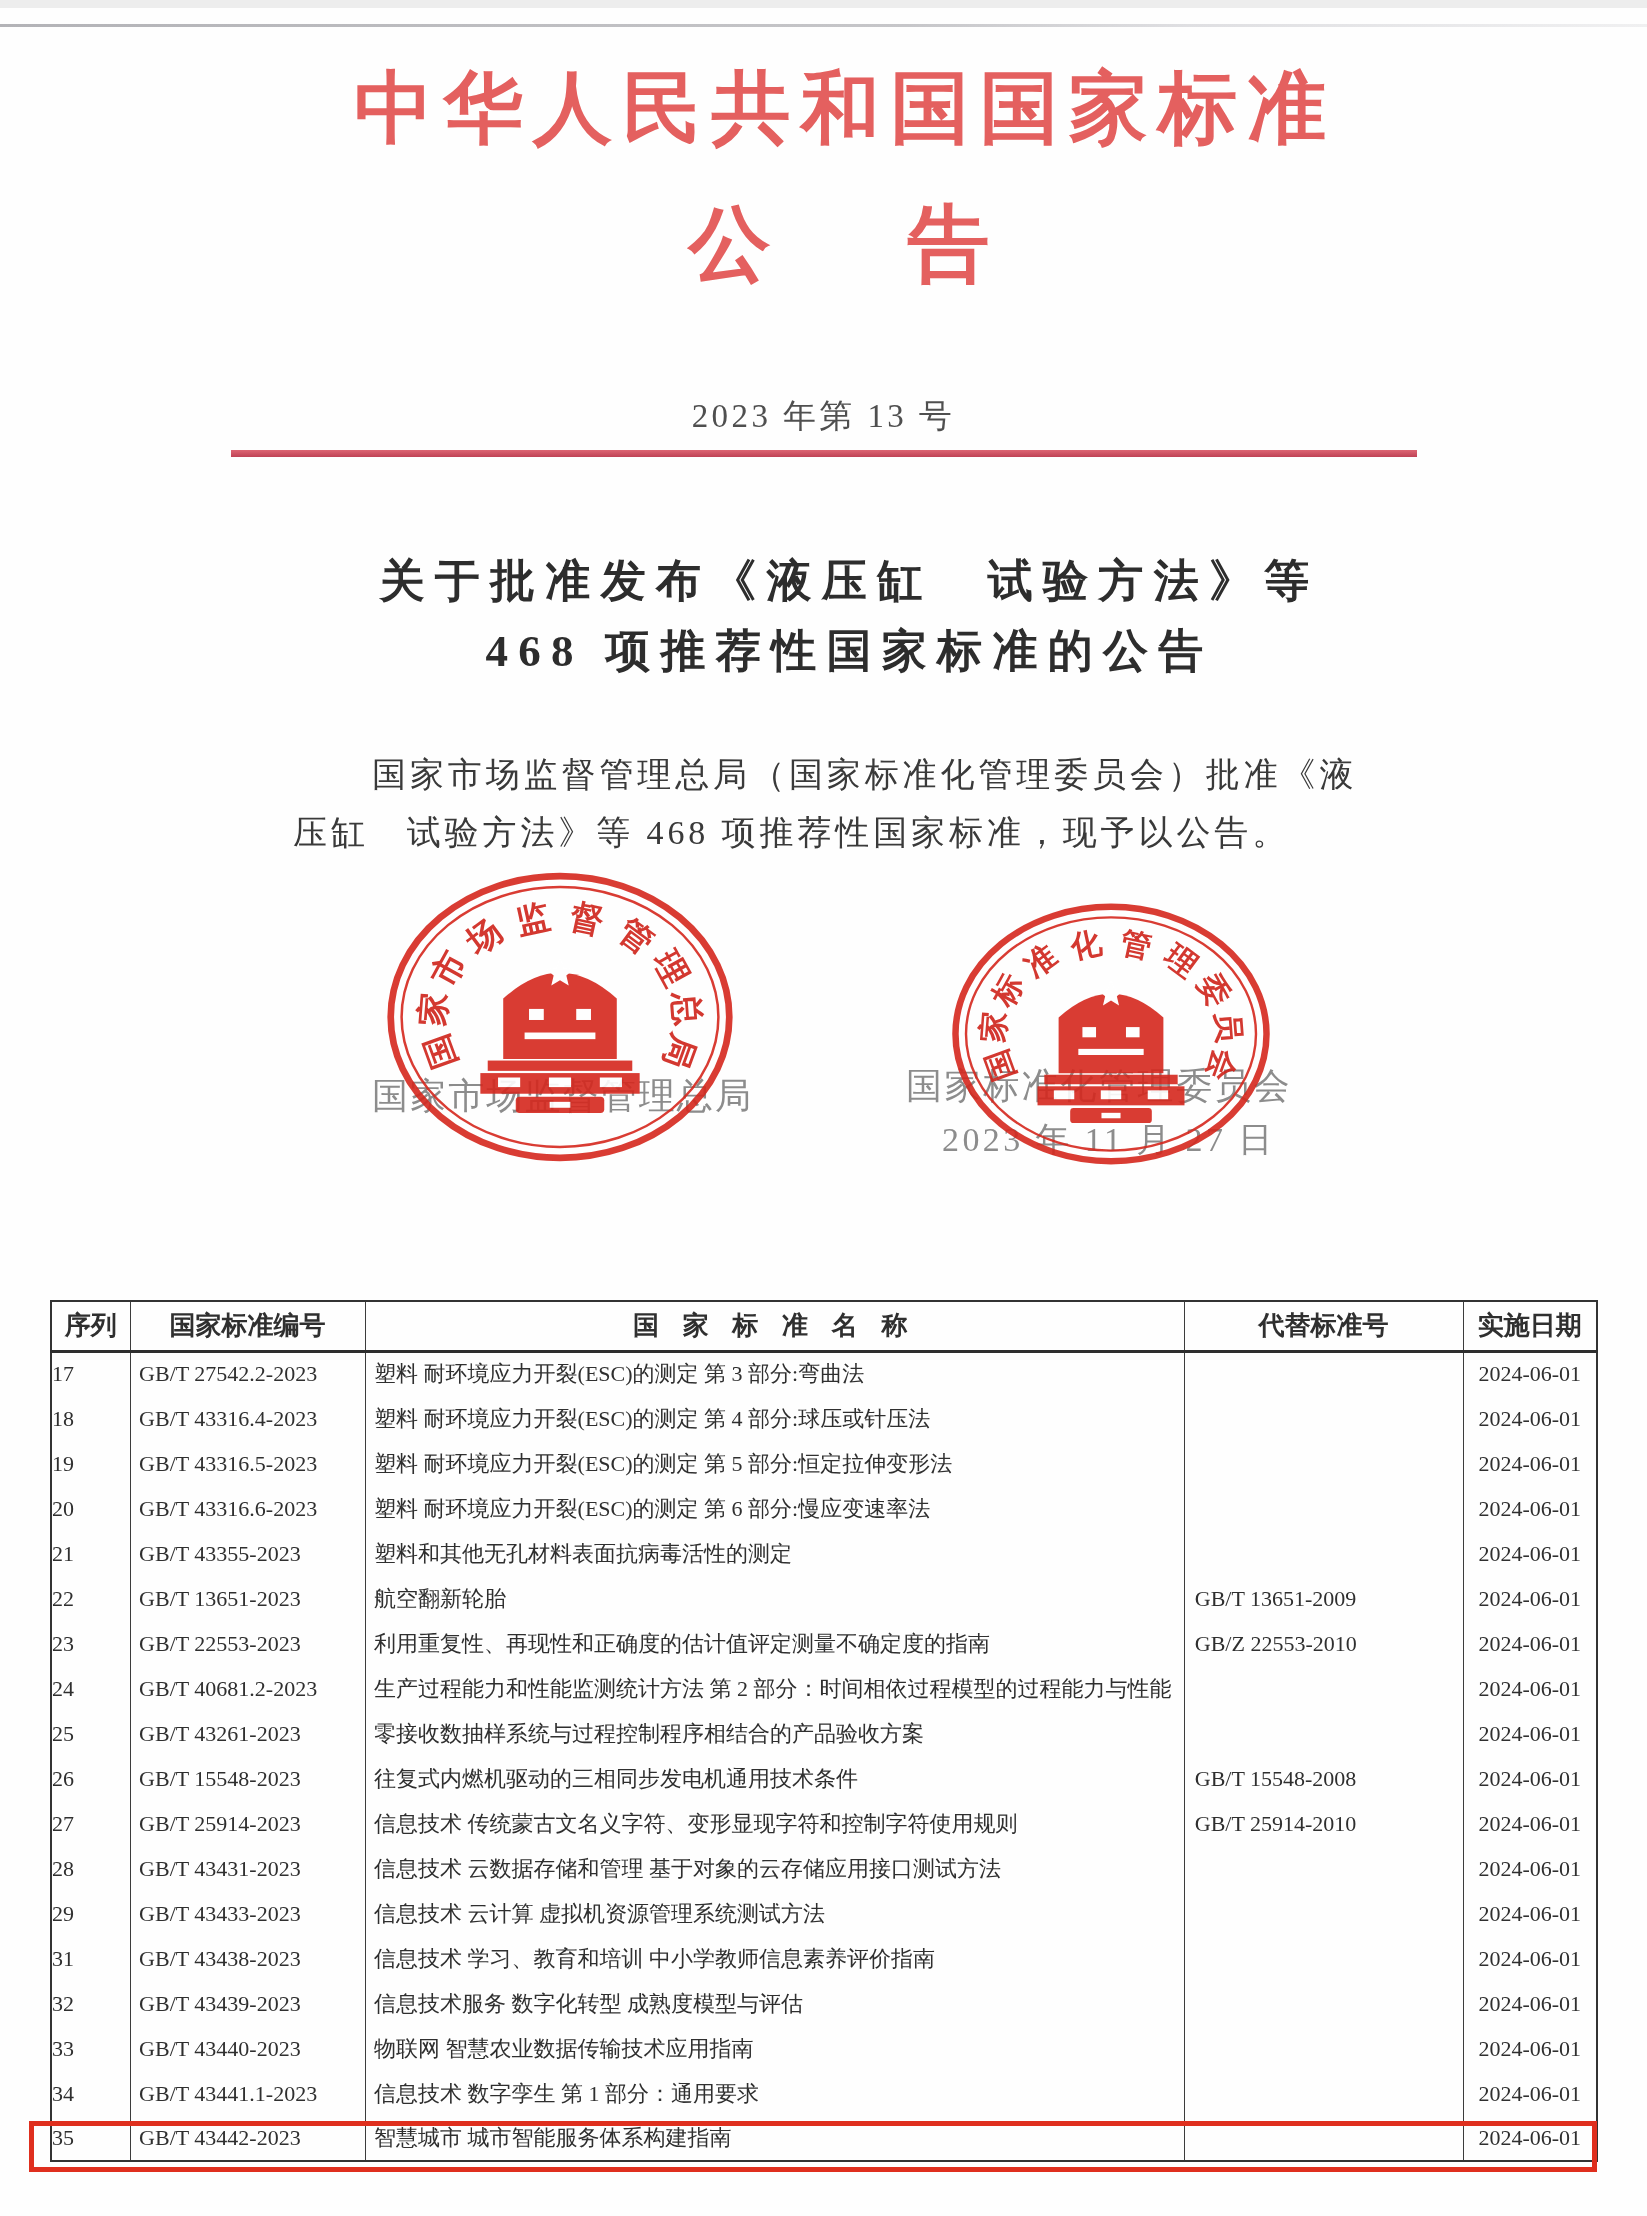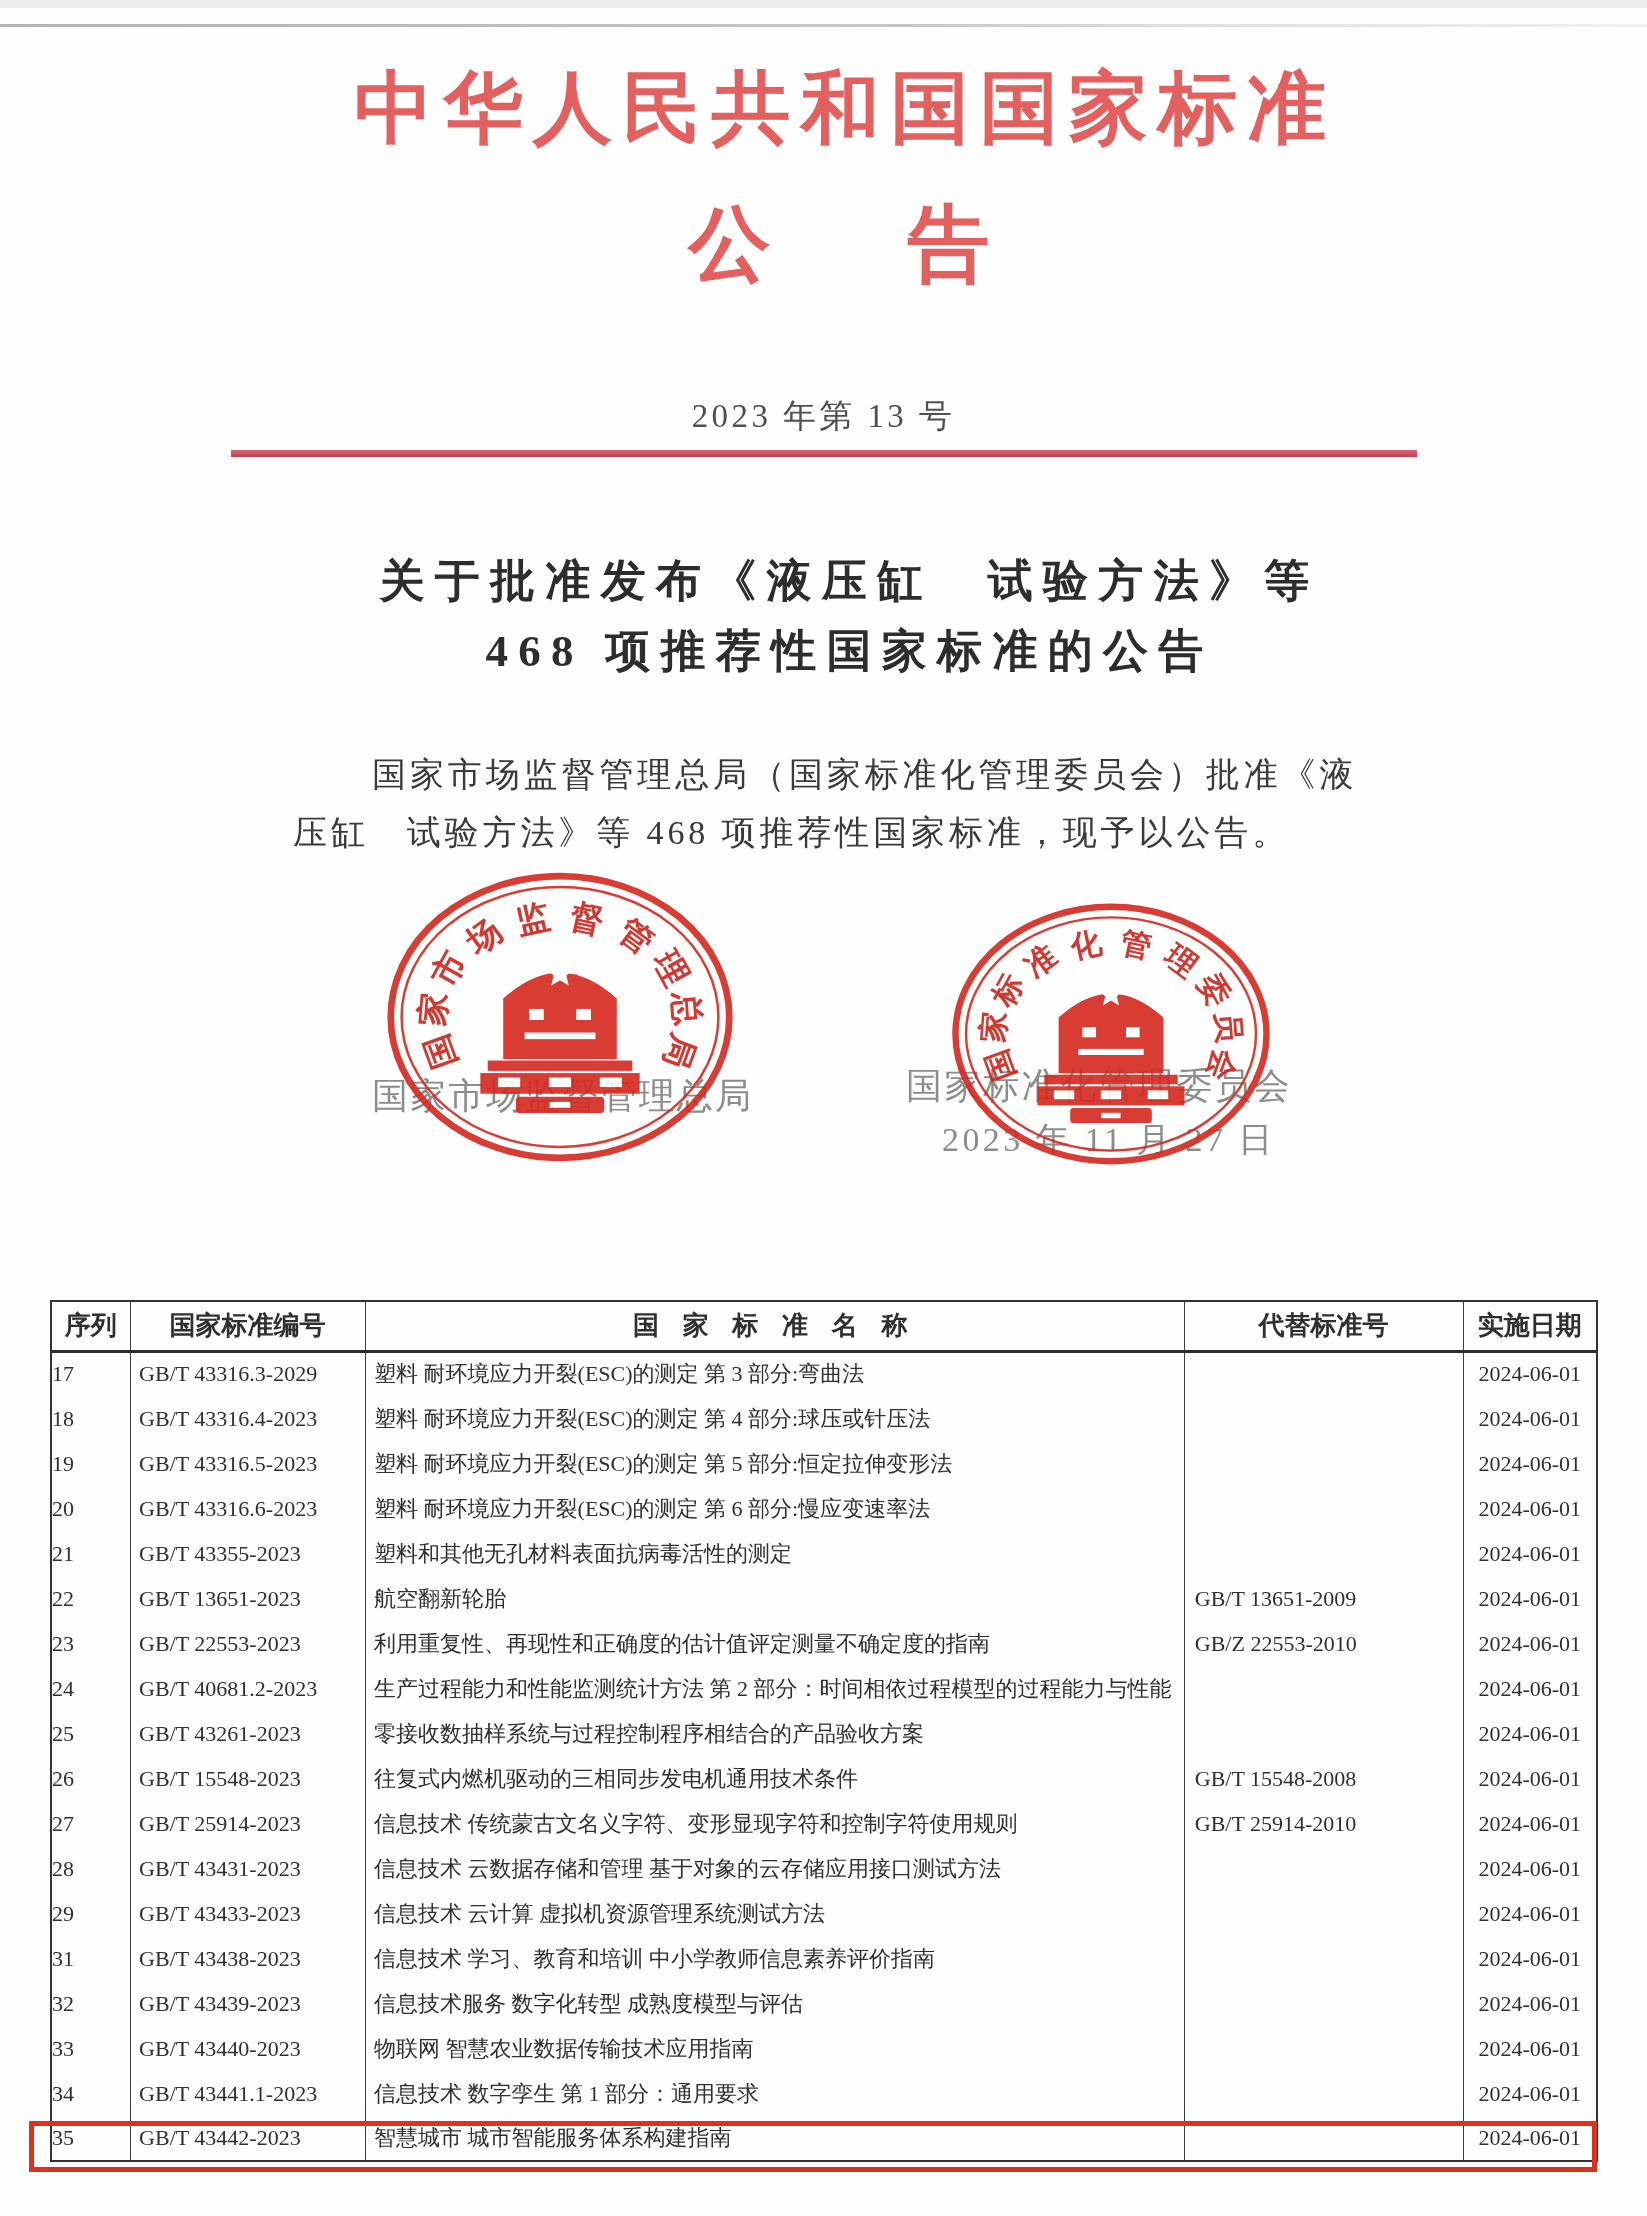--- a/index.html
+++ b/index.html
@@ -165,21 +165,21 @@
           <th>序列</th>
           <th>国家标准编号</th>
           <th class="th-name">国 家 标 准 名 称</th>
           <th>代替标准号</th>
           <th>实施日期</th>
         </tr>
       </thead>
       <tbody>
           <tr>
             <td class="c-seq">17</td>
-            <td class="c-code">GB/T 43316.3-2029</td>
+            <td class="c-code">GB/T 27542.2-2023</td>
             <td class="c-name">塑料 耐环境应力开裂(ESC)的测定 第 3 部分:弯曲法</td>
             <td class="c-repl"></td>
             <td class="c-date">2024-06-01</td>
           </tr>
           <tr>
             <td class="c-seq">18</td>
             <td class="c-code">GB/T 43316.4-2023</td>
             <td class="c-name">塑料 耐环境应力开裂(ESC)的测定 第 4 部分:球压或针压法</td>
             <td class="c-repl"></td>
             <td class="c-date">2024-06-01</td>

